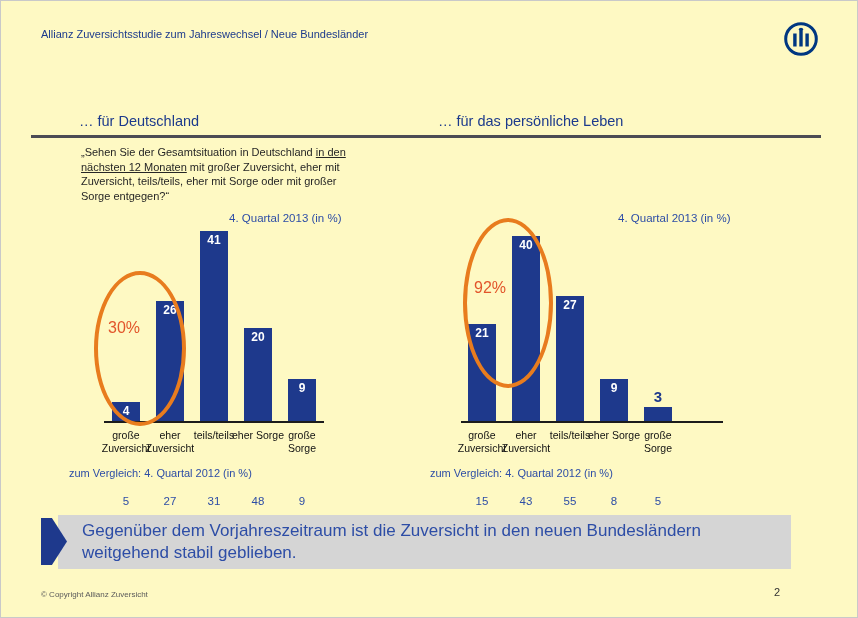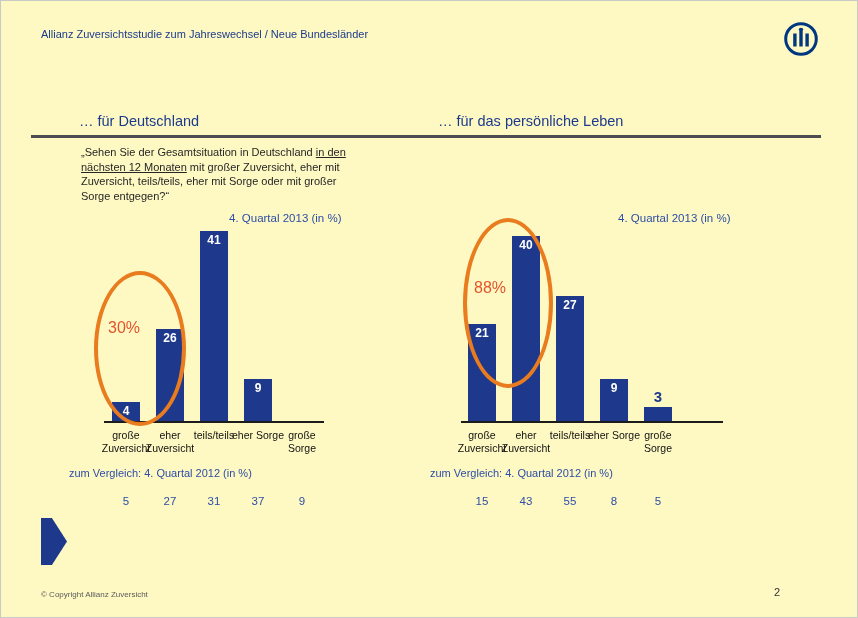--- a/index.html
+++ b/index.html
@@ -78,27 +78,32 @@
   <div class="chart-title" style="left:228px">4. Quartal 2013 (in %)</div>
   <div class="chart-title" style="left:617px">4. Quartal 2013 (in %)</div>
 
   <div class="bars" id="bars-0" style="left:103px; top:227px; width:220px; padding-left:8px">
       <div class="bar-wrap">
         <div class="bar" style="height: 19px;">
           <span class="bar-val-in">4</span>
         </div>
       </div>
       <div class="bar-wrap">
-        <div class="bar" style="height: 92px;">
+        <div class="bar" style="height: 120px;">
           <span class="bar-val-in">26</span>
         </div>
       </div>
       <div class="bar-wrap">
         <div class="bar" style="height: 190px;">
           <span class="bar-val-in">41</span>
+        </div>
+      </div>
+      <div class="bar-wrap">
+        <div class="bar" style="height: 93px;">
+          <span class="bar-val-in">20</span>
         </div>
       </div>
       <div class="bar-wrap">
         <div class="bar" style="height: 42px;">
           <span class="bar-val-in">9</span>
         </div>
       </div>
     </div>
   <div class="bars" id="bars-1" style="left:460px; top:227px; width:262px; padding-left:7px">
       <div class="bar-wrap">
@@ -144,36 +149,39 @@
 Zuversicht</div>
       <div class="axis-cat" style="left: 109px;">teils/teils</div>
       <div class="axis-cat" style="left: 153px;">eher Sorge</div>
       <div class="axis-cat" style="left: 197px;">große
 Sorge</div>
     </div>
 
   <div class="ellipse" style="left:93px;  top:270px; width:92px; height:155px"></div>
   <div class="ellipse" style="left:462px; top:217px; width:90px; height:170px"></div>
   <div class="pct" style="left:107px; top:318px">30%</div>
-  <div class="pct" style="left:473px; top:278px">88%</div>
+  <div class="pct" style="left:473px; top:278px">92%</div>
 
   <div class="cmp-label" style="left:68px;  top:466px">zum Vergleich: 4. Quartal 2012 (in %)</div>
   <div class="cmp-label" style="left:429px; top:466px">zum Vergleich: 4. Quartal 2012 (in %)</div>
   <div class="cmp-row" id="cmp-0" style="left:103px; top:494px; width:220px">
       <span class="cmp-val" style="left: 22px;">5</span>
       <span class="cmp-val" style="left: 66px;">27</span>
       <span class="cmp-val" style="left: 110px;">31</span>
-      <span class="cmp-val" style="left: 154px;">37</span>
+      <span class="cmp-val" style="left: 154px;">48</span>
       <span class="cmp-val" style="left: 198px;">9</span>
     </div>
   <div class="cmp-row" id="cmp-1" style="left:460px; top:494px; width:262px">
       <span class="cmp-val" style="left: 21px;">15</span>
       <span class="cmp-val" style="left: 65px;">43</span>
       <span class="cmp-val" style="left: 109px;">55</span>
       <span class="cmp-val" style="left: 153px;">8</span>
       <span class="cmp-val" style="left: 197px;">5</span>
     </div>
 
+  <div class="banner-box">
+    <div class="banner-text">Gegenüber dem Vorjahreszeitraum ist die Zuversicht in den neuen Bundesländern weitgehend stabil geblieben.</div>
+  </div>
   <div class="banner-arrow"></div>
 
   <div class="copyright">© Copyright Allianz Zuversicht</div>
   <div class="pagenum">2</div>
 </div>
 
 </body></html>

